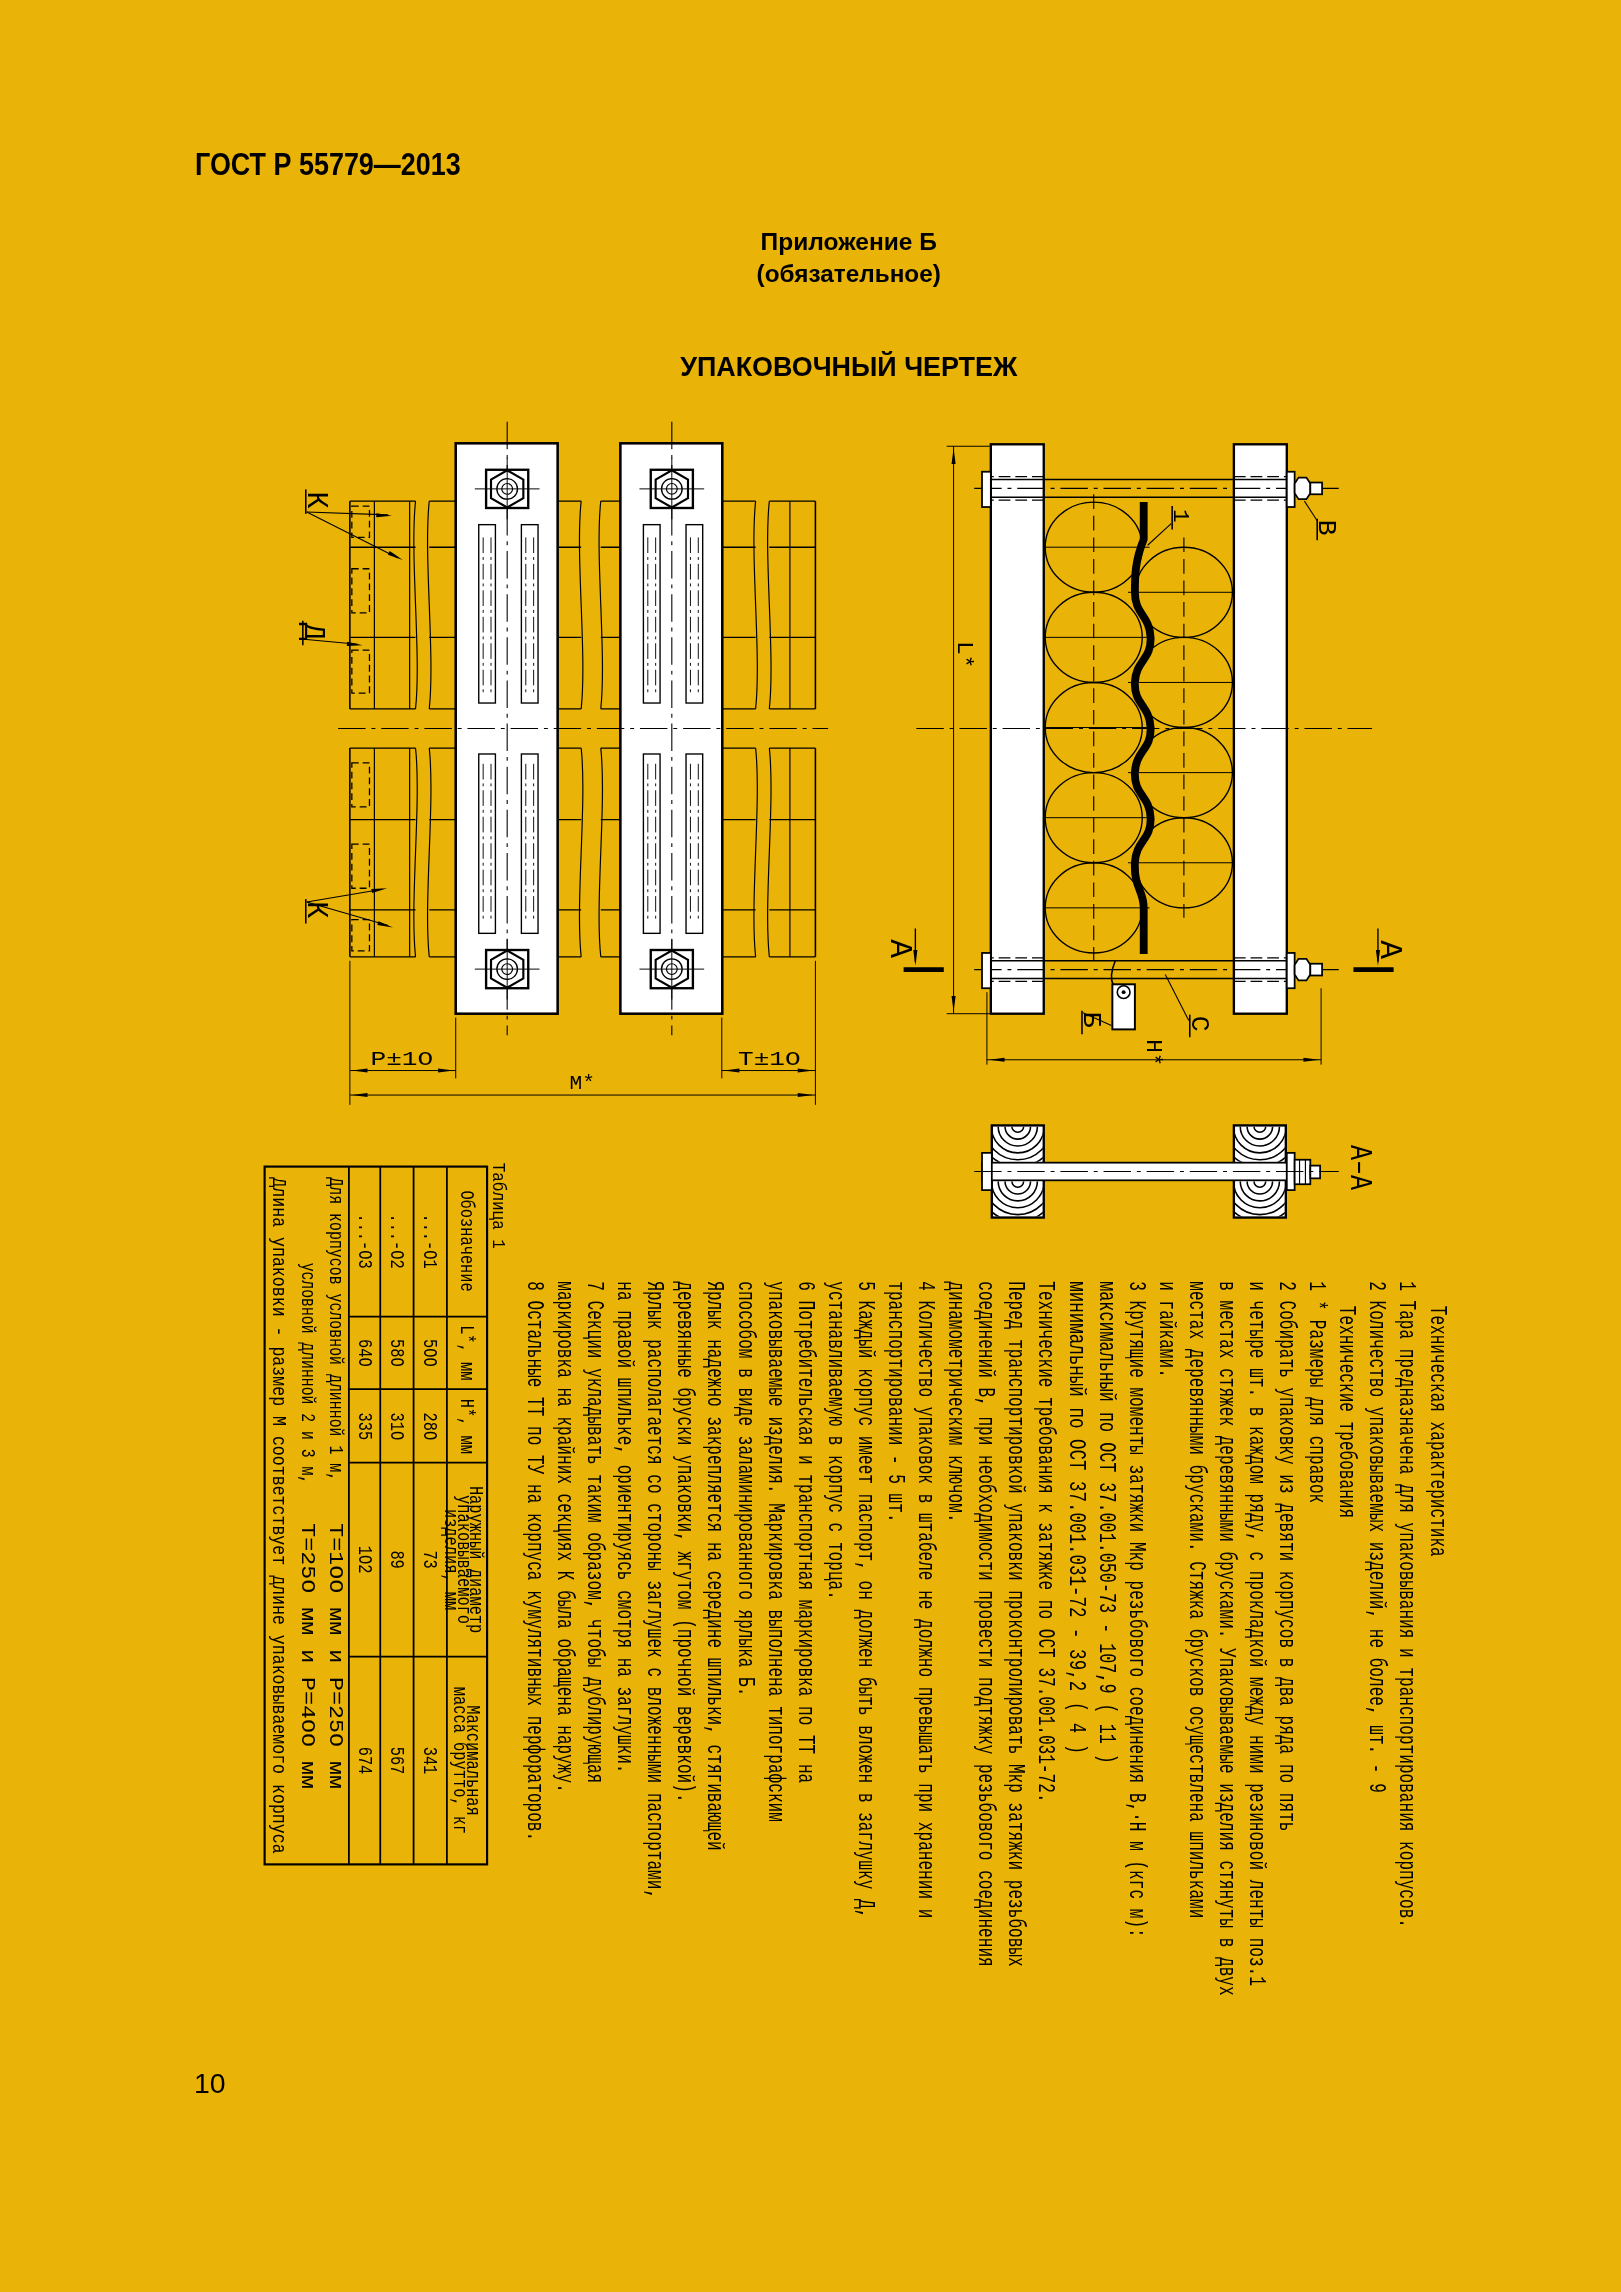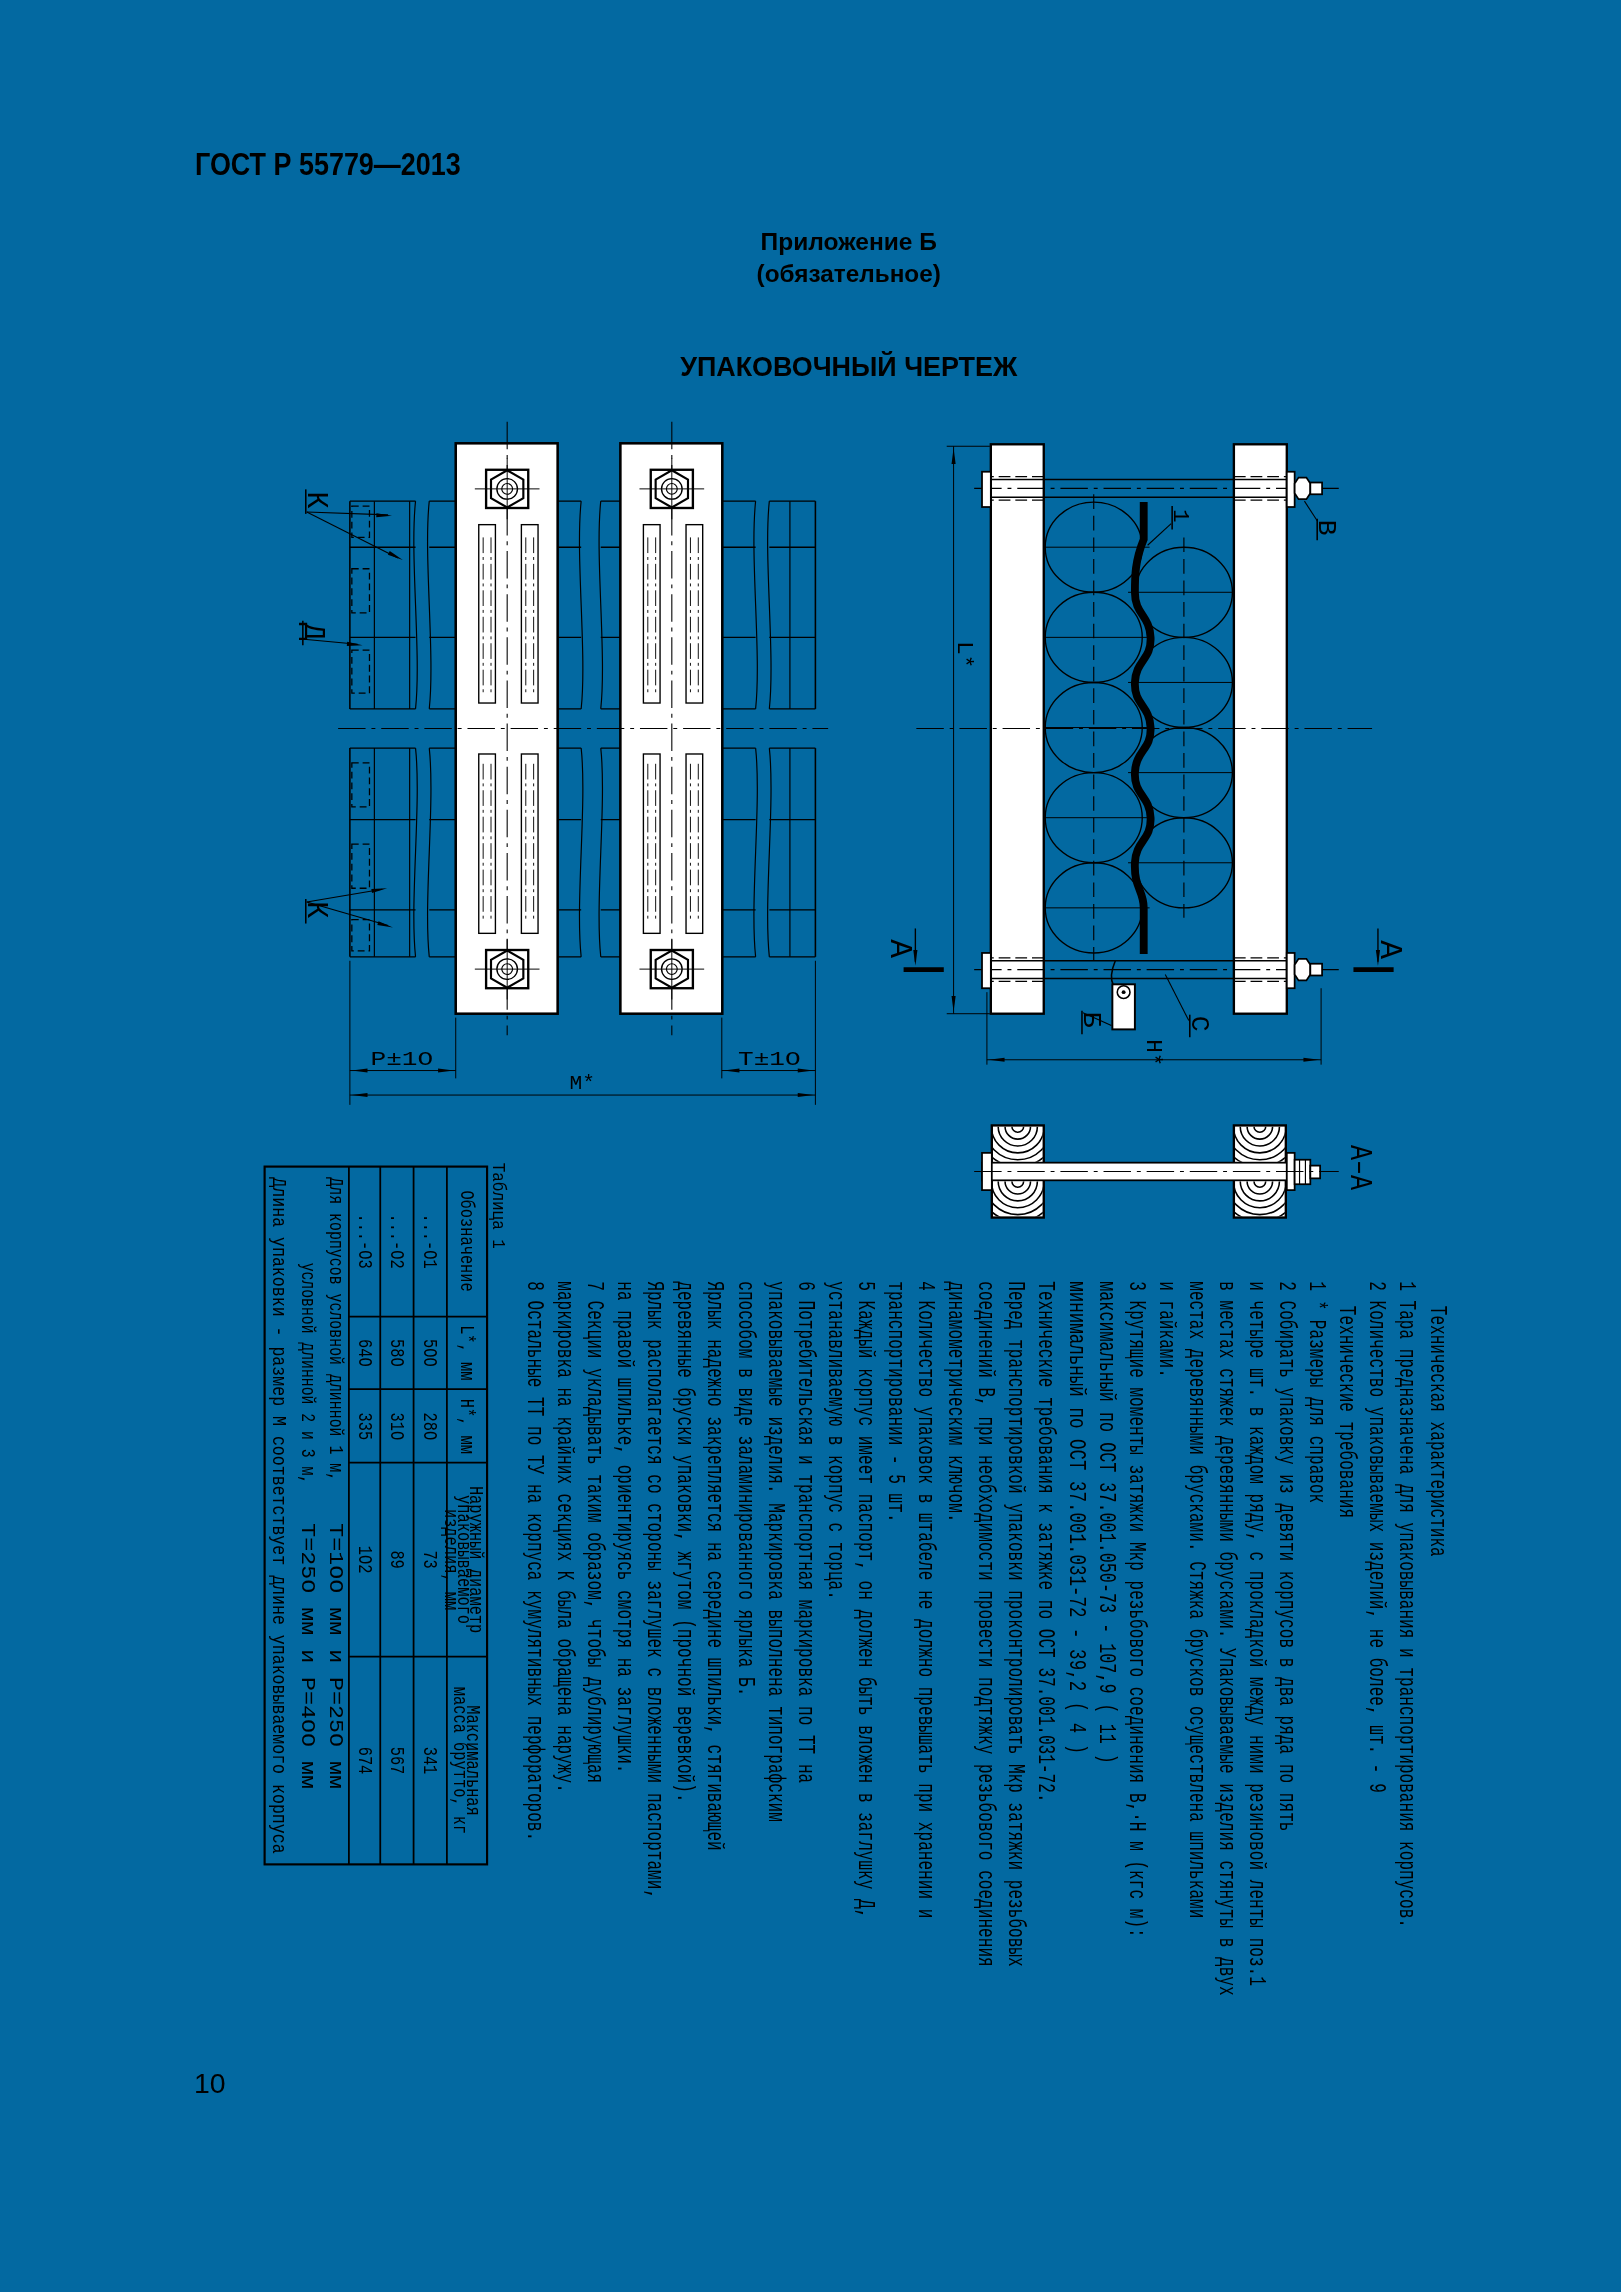--- a/index.html
+++ b/index.html
@@ -1,15 +1,15 @@
 <!DOCTYPE html>
 <html><head><meta charset="utf-8">
 <style>
 html,body{margin:0;padding:0;background:#fff;}
-#page{position:relative;width:1621px;height:2293px;background:#0369a1;overflow:hidden;}
+#page{position:relative;width:1621px;height:2293px;background:#eab308;overflow:hidden;}
 svg text{font-family:"Liberation Sans",sans-serif;fill:#000;}
 </style></head>
 <body>
 <div id="page">
 <svg width="1621" height="2293" viewBox="0 0 1654 2339">
 
 <text x="199" y="178" font-size="32" font-weight="bold" style="font-family:'Liberation Sans',sans-serif" text-anchor="start" textLength="271" lengthAdjust="spacingAndGlyphs">ГОСТ Р 55779—2013</text>
 
 <text x="866" y="255" font-size="25" font-weight="bold" style="font-family:'Liberation Sans',sans-serif" text-anchor="middle" textLength="180" lengthAdjust="spacingAndGlyphs">Приложение Б</text>
 

